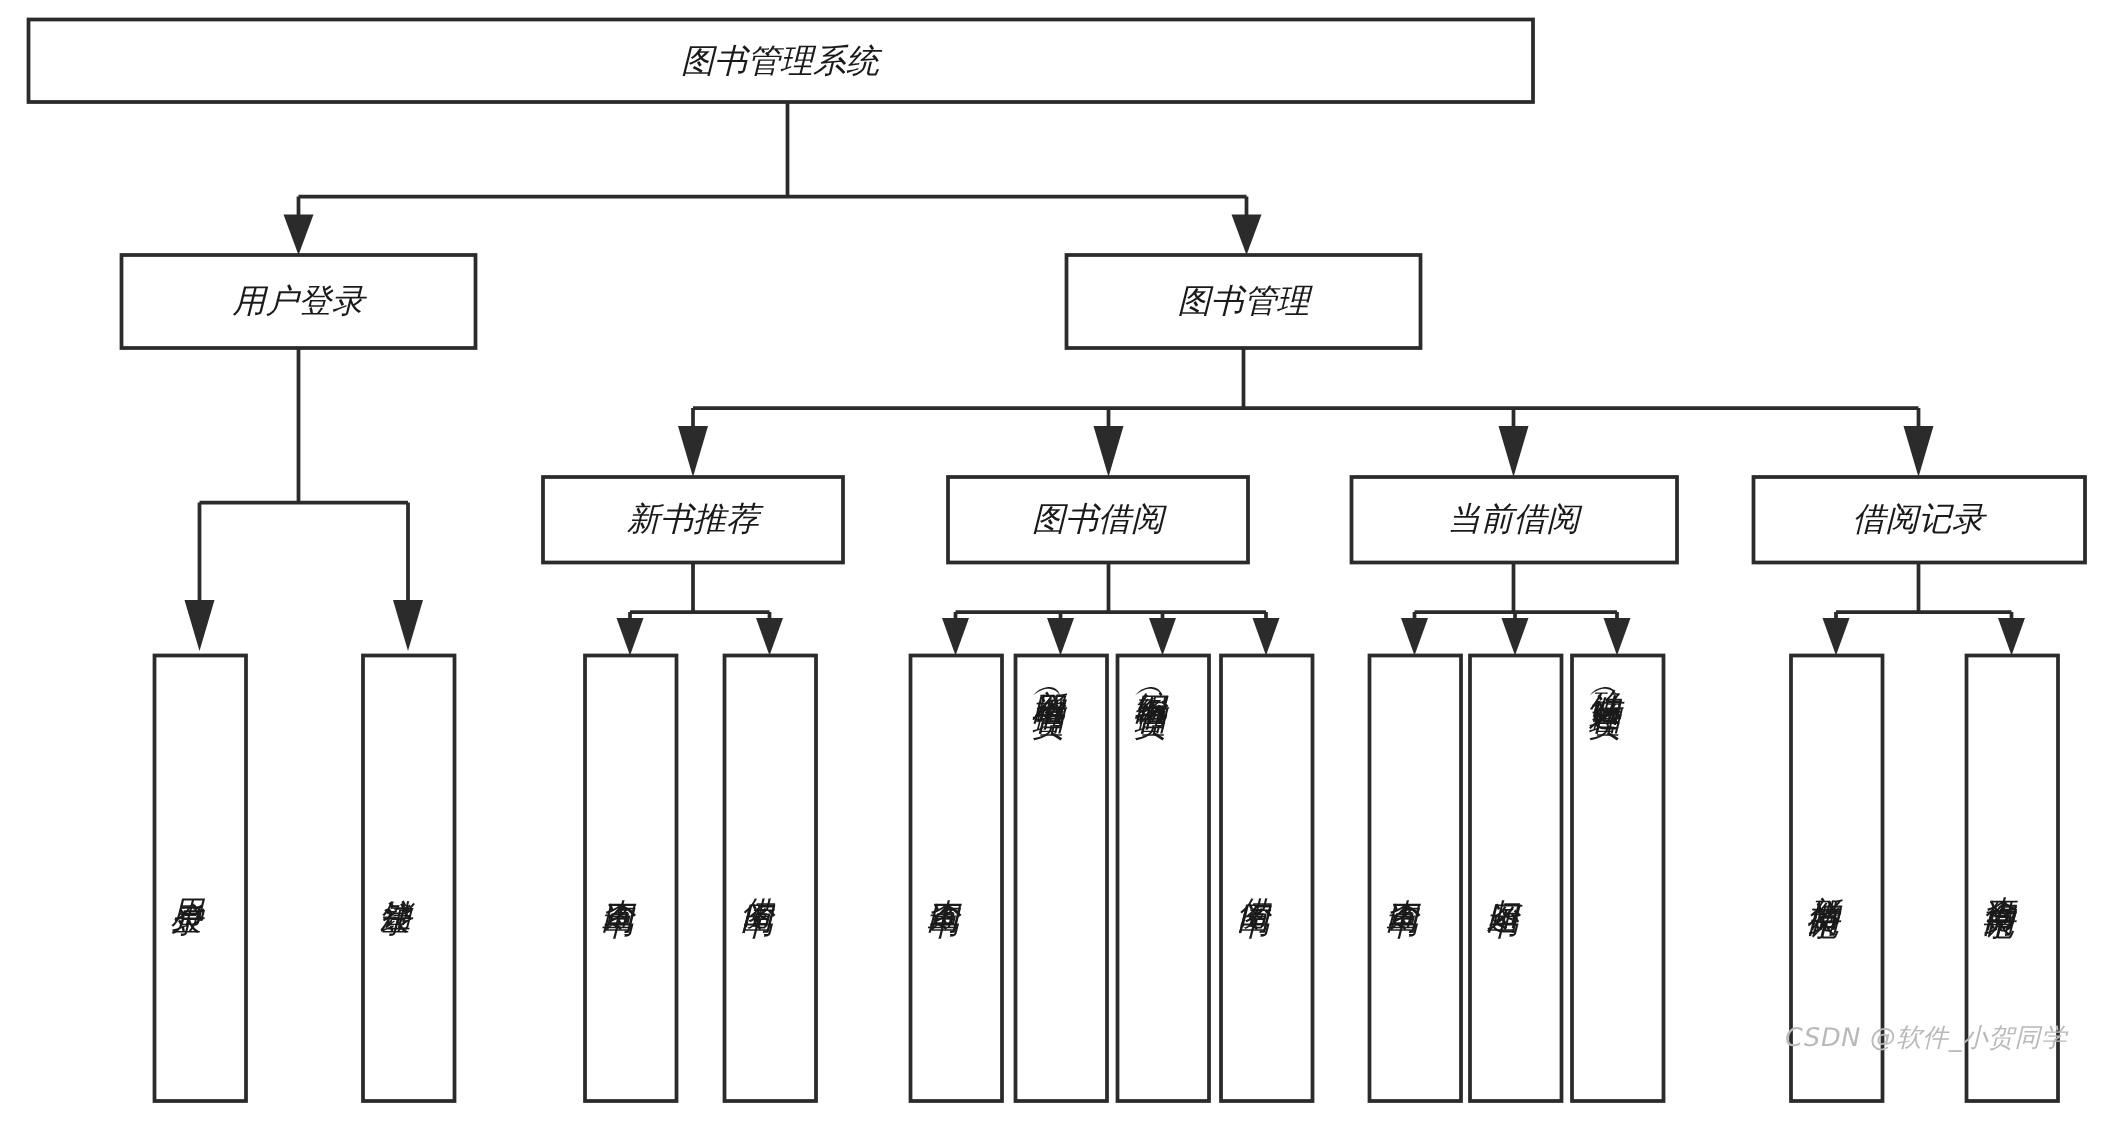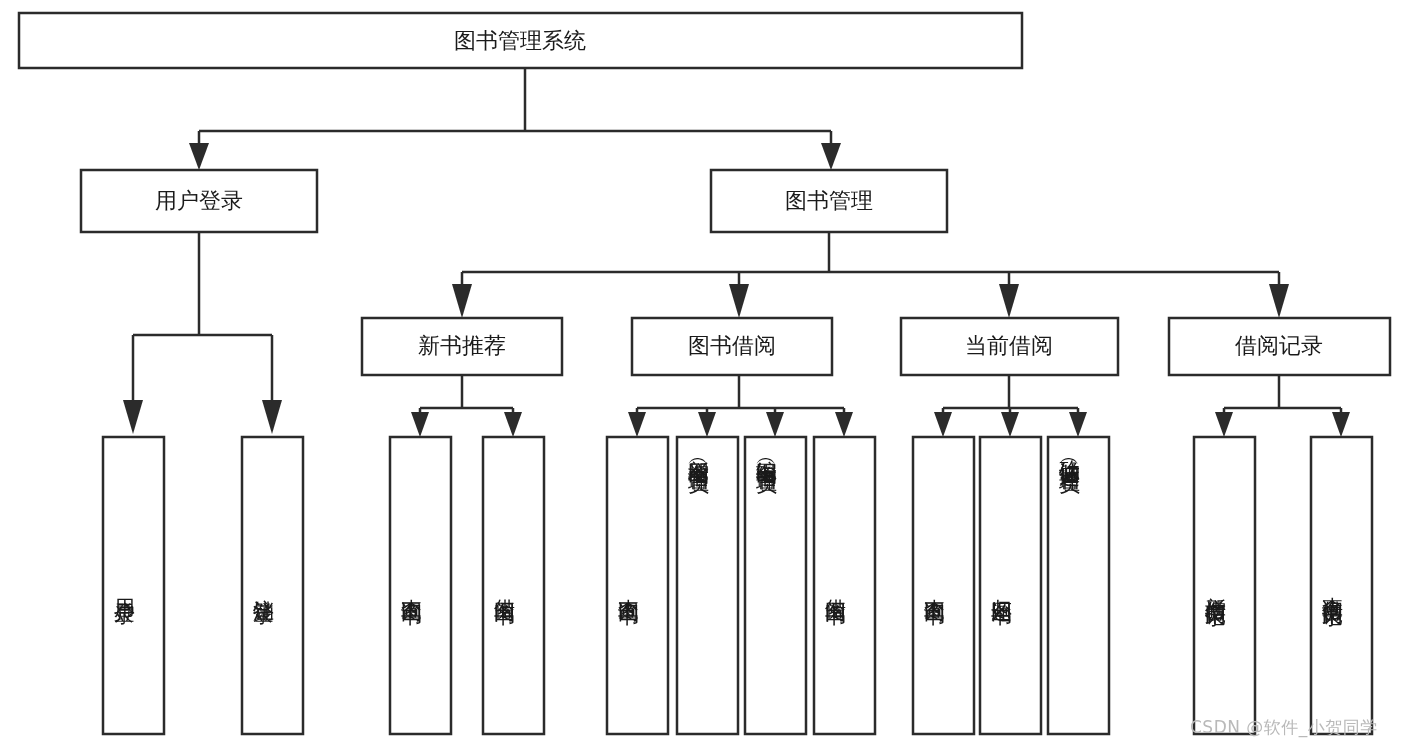--- a/index.html
+++ b/index.html
@@ -11,20 +11,21 @@
     width: 1405px;
     height: 747px;
     font-family: "DejaVu Sans", "Liberation Sans", sans-serif;
     overflow: hidden;
     position: relative;
   }
   #diagram-root {
     position: relative;
     width: 1405px;
     height: 747px;
+    font-style: italic;
   }
   svg.diagram-canvas {
     position: absolute;
     top: 0;
     left: 0;
     width: 1405px;
     height: 747px;
   }
   .node-box {
     fill: #ffffff;
@@ -248,15 +249,15 @@
   </div>
 
   <div class="leaf-label" style="left:1203px; top:437px; height:297px; align-items:center; display:flex; justify-content:center;">
     <span>新增借阅记录</span>
   </div>
 
   <div class="leaf-label" style="left:1320px; top:437px; height:297px; align-items:center; display:flex; justify-content:center;">
     <span>查询借阅记录</span>
   </div>
 
-  <div class="watermark" style="left:1190px; top:716px;">CSDN @软件_小贺同学</div>
+  <div class="watermark" style="left:1190px; top:680px;">CSDN @软件_小贺同学</div>
 
 </div>
 
 </body></html>

